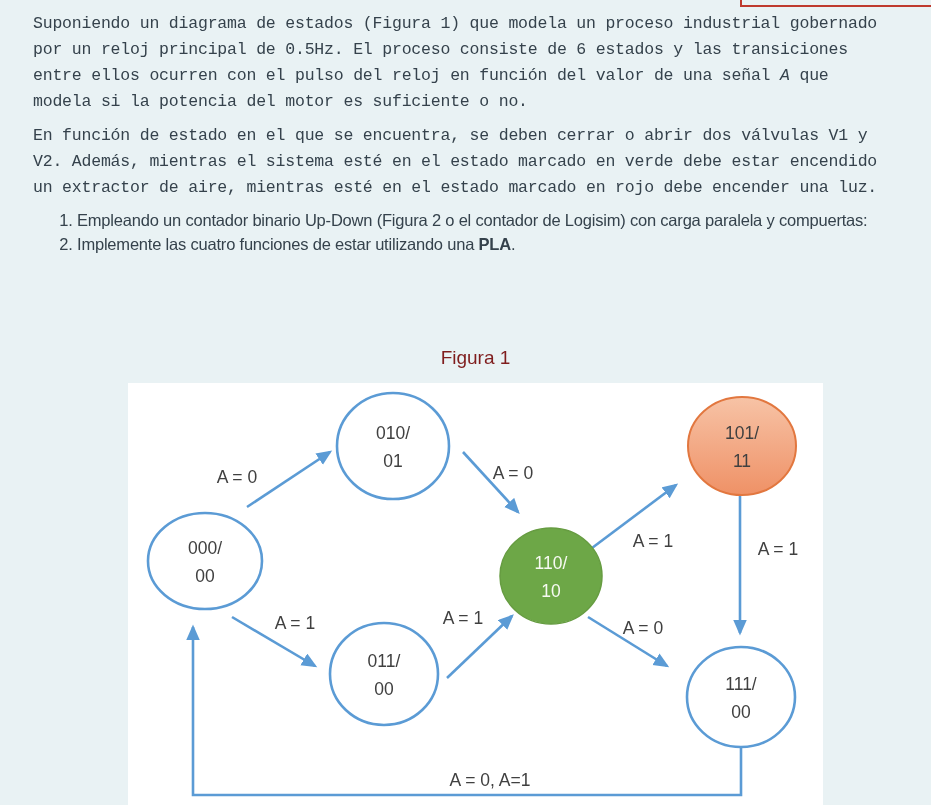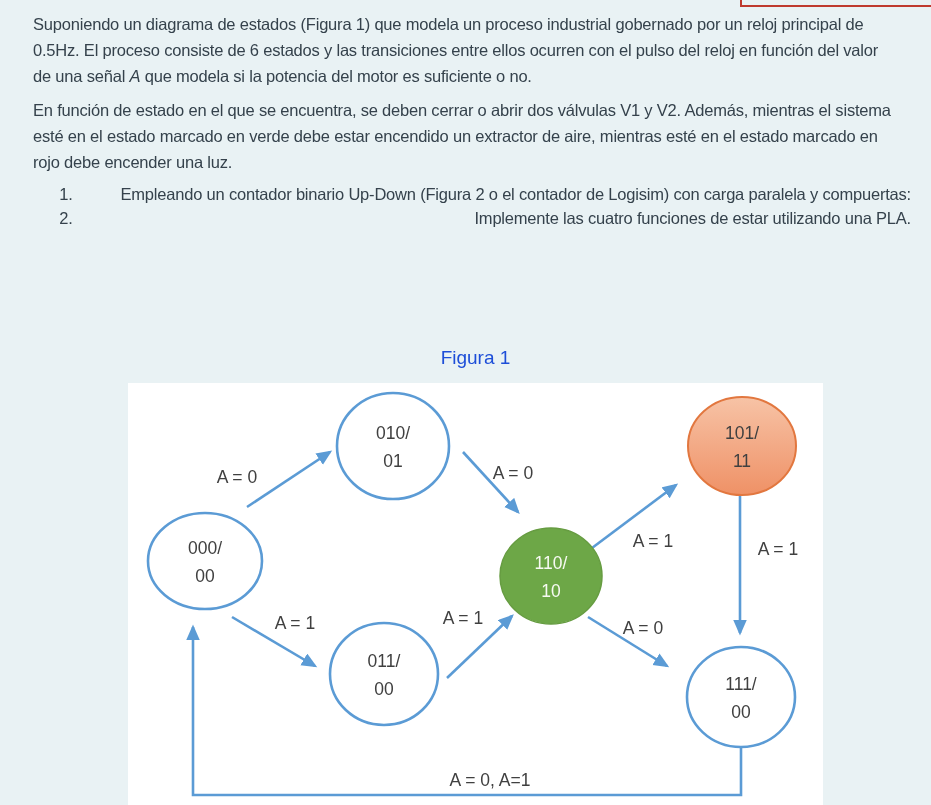--- a/index.html
+++ b/index.html
@@ -9,38 +9,38 @@
     font-family:"Liberation Sans","DejaVu Sans",sans-serif;
     color:#35424c;
     font-size:16.5px;
     letter-spacing:-0.2px;
   }
   .red-box{
     position:absolute;left:740px;top:-19px;width:235px;height:22px;
     border:2px solid #bf3a2e;background:transparent;
   }
   .content{padding:11px 20px 0 33px;}
-  p.para{margin:0 0 8px 0;line-height:26px;max-width:862px;}
-  ol.tasks{margin:4px 0 0 0;padding:0 0 0 44px;line-height:23.5px;text-align:right;}
+  p.para{margin:0 0 8px 0;line-height:26px;max-width:862px;font-family:Liberation Mono, monospace;}
+  ol.tasks{margin:4px 0 0 0;padding:0 0 0 44px;line-height:23.5px;}
   ol.tasks>li{margin:0;}
   ul.subs{list-style-type:circle;margin:0;padding:0 0 0 29px;}
   ul.subs>li{max-width:800px;}
   .caption{
     position:absolute;left:128px;top:347px;width:695px;
     text-align:center;font-size:19px;letter-spacing:0;
-    color:#1d4ed8;font-weight:normal;margin:0;
+    color:#7f1d1d;font-weight:normal;margin:0;
   }
   .figure{
     position:absolute;left:128px;top:383px;width:695px;height:430px;
     background:#ffffff;
   }
   .figure svg{display:block;letter-spacing:0;}
   svg text{font-family:"Liberation Sans","DejaVu Sans",sans-serif;}
   em.sig{font-style:italic;}
-  strong.b{font-weight:normal;}
+  strong.b{font-weight:bold;}
 </style>
 </head>
 <body>
 
 <div class="red-box"></div>
 
 <div class="content">
   <p class="para"><span>Suponiendo un diagrama de estados (Figura 1) que modela un proceso industrial gobernado por un reloj principal de 0.5Hz. El proceso consiste de 6 estados y las transiciones entre ellos ocurren con el pulso del reloj en función del valor de una señal </span><em class="sig">A</em><span> que modela si la potencia del motor es suficiente o no.</span></p>
 
   <p class="para">En función de estado en el que se encuentra, se deben cerrar o abrir dos válvulas V1 y V2. Además, mientras el sistema esté en el estado marcado en verde debe estar encendido un extractor de aire, mientras esté en el estado marcado en rojo debe encender una luz.</p>

